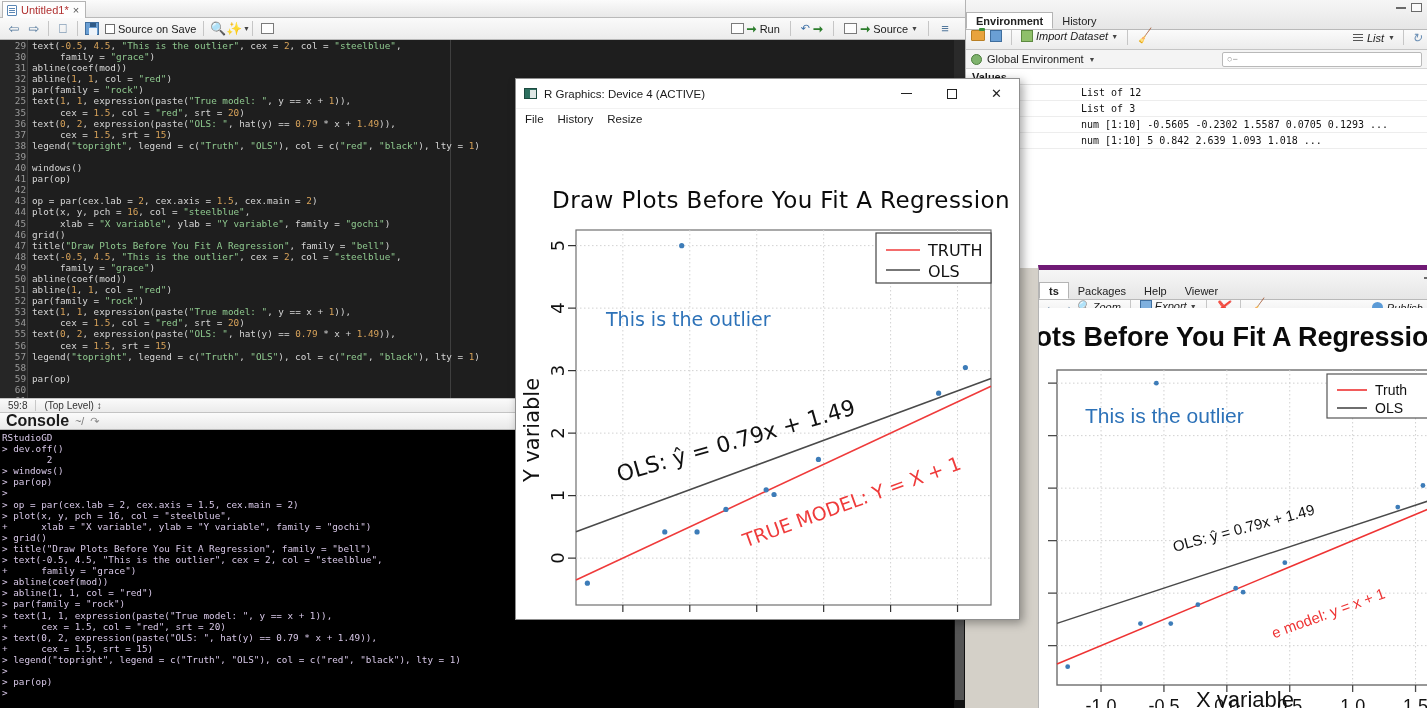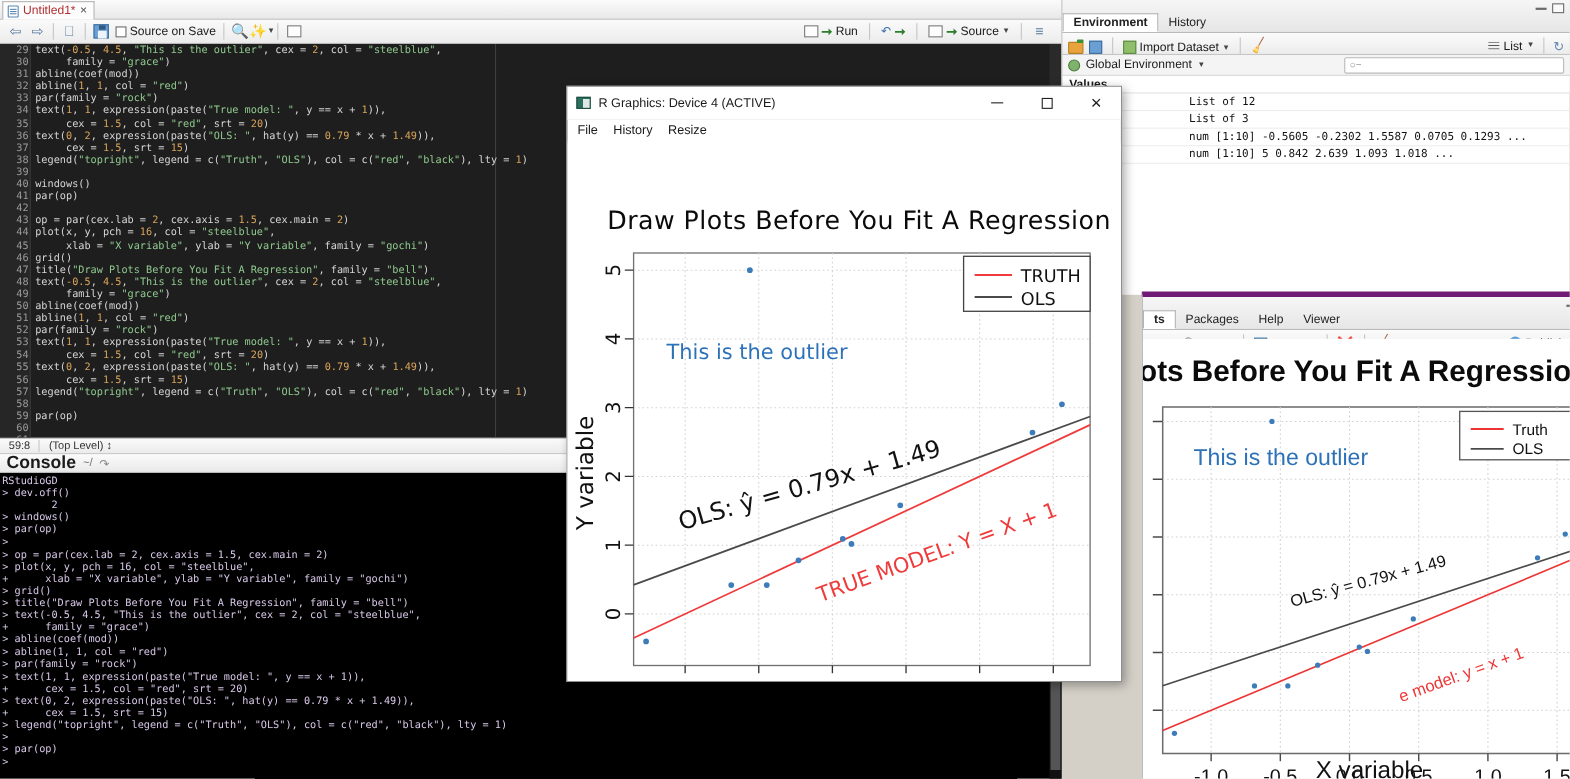--- a/index.html
+++ b/index.html
@@ -75,21 +75,21 @@
   #env-pane { position:absolute; left:965px; top:0; width:462px; height:268px; background:#fff;
       border-left:1px solid #b4b4b4; }
   .pane-tabs { position:relative; height:30px; background:linear-gradient(#f6f6f6,#e6e6e6);
       border-bottom:1px solid #b9b9b9; display:flex; align-items:flex-end; }
   .pane-tab { height:17px; padding:0 9px; display:flex; align-items:center; font-size:11px; color:#222;}
   .pane-tab.active { background:#fff; border:1px solid #b4b4b4; border-bottom:1px solid #fff; font-weight:bold;}
   .pane-minmax { position:absolute; right:5px; top:3px; display:flex; gap:5px; align-items:center; }
   .mm { width:11px; height:9px; border:1px solid #6a6a6a; background:#fafafa; }
   .mm.min { height:3px; border-top:none;border-left:none;border-right:none;border-bottom:2px solid #6a6a6a; background:none; width:10px;}
   .pane-toolbar { height:20px; background:linear-gradient(#fbfbfb,#ececec); border-bottom:1px solid #c5c5c5;
-      display:flex; align-items:flex-end; padding:0 5px; gap:5px; font-size:11px; }
+      display:flex; align-items:flex-start; padding:0 5px; gap:5px; font-size:11px;font-style:italic; }
   .env-select { height:19px; background:#f4f4f4; border-bottom:1px solid #d6d6d6; display:flex;
       align-items:center; gap:5px; padding:0 5px; font-size:11px; }
   .srch { margin-left:auto; width:200px; height:15px; border:1px solid #b9b9b9; background:#fff;
       display:flex; align-items:center; padding:0 4px; border-radius:2px; gap:3px;}
   .srch .mag { color:#8d8d8d; font-size:9px;}
   .env-section { height:16px; background:#fff; border-bottom:1px solid #e3e3e3; display:flex;
       align-items:center; padding-left:6px; font-weight:bold; font-size:11px; }
   .env-row { height:16px; border-bottom:1px solid #ededed; display:flex; align-items:center; font-size:10px;
       font-family:"DejaVu Sans Mono", monospace; }
   .env-row .nm { width:115px; padding-left:8px; display:flex; align-items:center; gap:4px;
@@ -188,21 +188,21 @@
 
     <div id="code-editor">
       <div id="gutter"></div>
       <div id="editor-scroll-line"></div>
       <div id="code-lines-host">
           <div class="codeline"><span class="ln">29</span><span>text(<span class="num">-0.5</span>, <span class="num">4.5</span>, <span class="str">"This is the outlier"</span>, cex = <span class="num">2</span>, col = <span class="str">"steelblue"</span>,</span></div>
           <div class="codeline"><span class="ln">30</span><span>     family = <span class="str">"grace"</span>)</span></div>
           <div class="codeline"><span class="ln">31</span><span>abline(coef(mod))</span></div>
           <div class="codeline"><span class="ln">32</span><span>abline(<span class="num">1</span>, <span class="num">1</span>, col = <span class="str">"red"</span>)</span></div>
           <div class="codeline"><span class="ln">33</span><span>par(family = <span class="str">"rock"</span>)</span></div>
-          <div class="codeline"><span class="ln">34</span><span>text(<span class="num">1</span>, <span class="num">1</span>, expression(paste(<span class="str">"True model: "</span>, y == x + <span class="num">1</span>)),</span></div>
+          <div class="codeline"><span class="ln">25</span><span>text(<span class="num">1</span>, <span class="num">1</span>, expression(paste(<span class="str">"True model: "</span>, y == x + <span class="num">1</span>)),</span></div>
           <div class="codeline"><span class="ln">35</span><span>     cex = <span class="num">1.5</span>, col = <span class="str">"red"</span>, srt = <span class="num">20</span>)</span></div>
           <div class="codeline"><span class="ln">36</span><span>text(<span class="num">0</span>, <span class="num">2</span>, expression(paste(<span class="str">"OLS: "</span>, hat(y) == <span class="num">0.79</span> * x + <span class="num">1.49</span>)),</span></div>
           <div class="codeline"><span class="ln">37</span><span>     cex = <span class="num">1.5</span>, srt = <span class="num">15</span>)</span></div>
           <div class="codeline"><span class="ln">38</span><span>legend(<span class="str">"topright"</span>, legend = c(<span class="str">"Truth"</span>, <span class="str">"OLS"</span>), col = c(<span class="str">"red"</span>, <span class="str">"black"</span>), lty = <span class="num">1</span>)</span></div>
           <div class="codeline"><span class="ln">39</span><span></span></div>
           <div class="codeline"><span class="ln">40</span><span>windows()</span></div>
           <div class="codeline"><span class="ln">41</span><span>par(op)</span></div>
           <div class="codeline"><span class="ln">42</span><span></span></div>
           <div class="codeline"><span class="ln">43</span><span>op = par(cex.lab = <span class="num">2</span>, cex.axis = <span class="num">1.5</span>, cex.main = <span class="num">2</span>)</span></div>
           <div class="codeline"><span class="ln">44</span><span>plot(x, y, pch = <span class="num">16</span>, col = <span class="str">"steelblue"</span>,</span></div>

